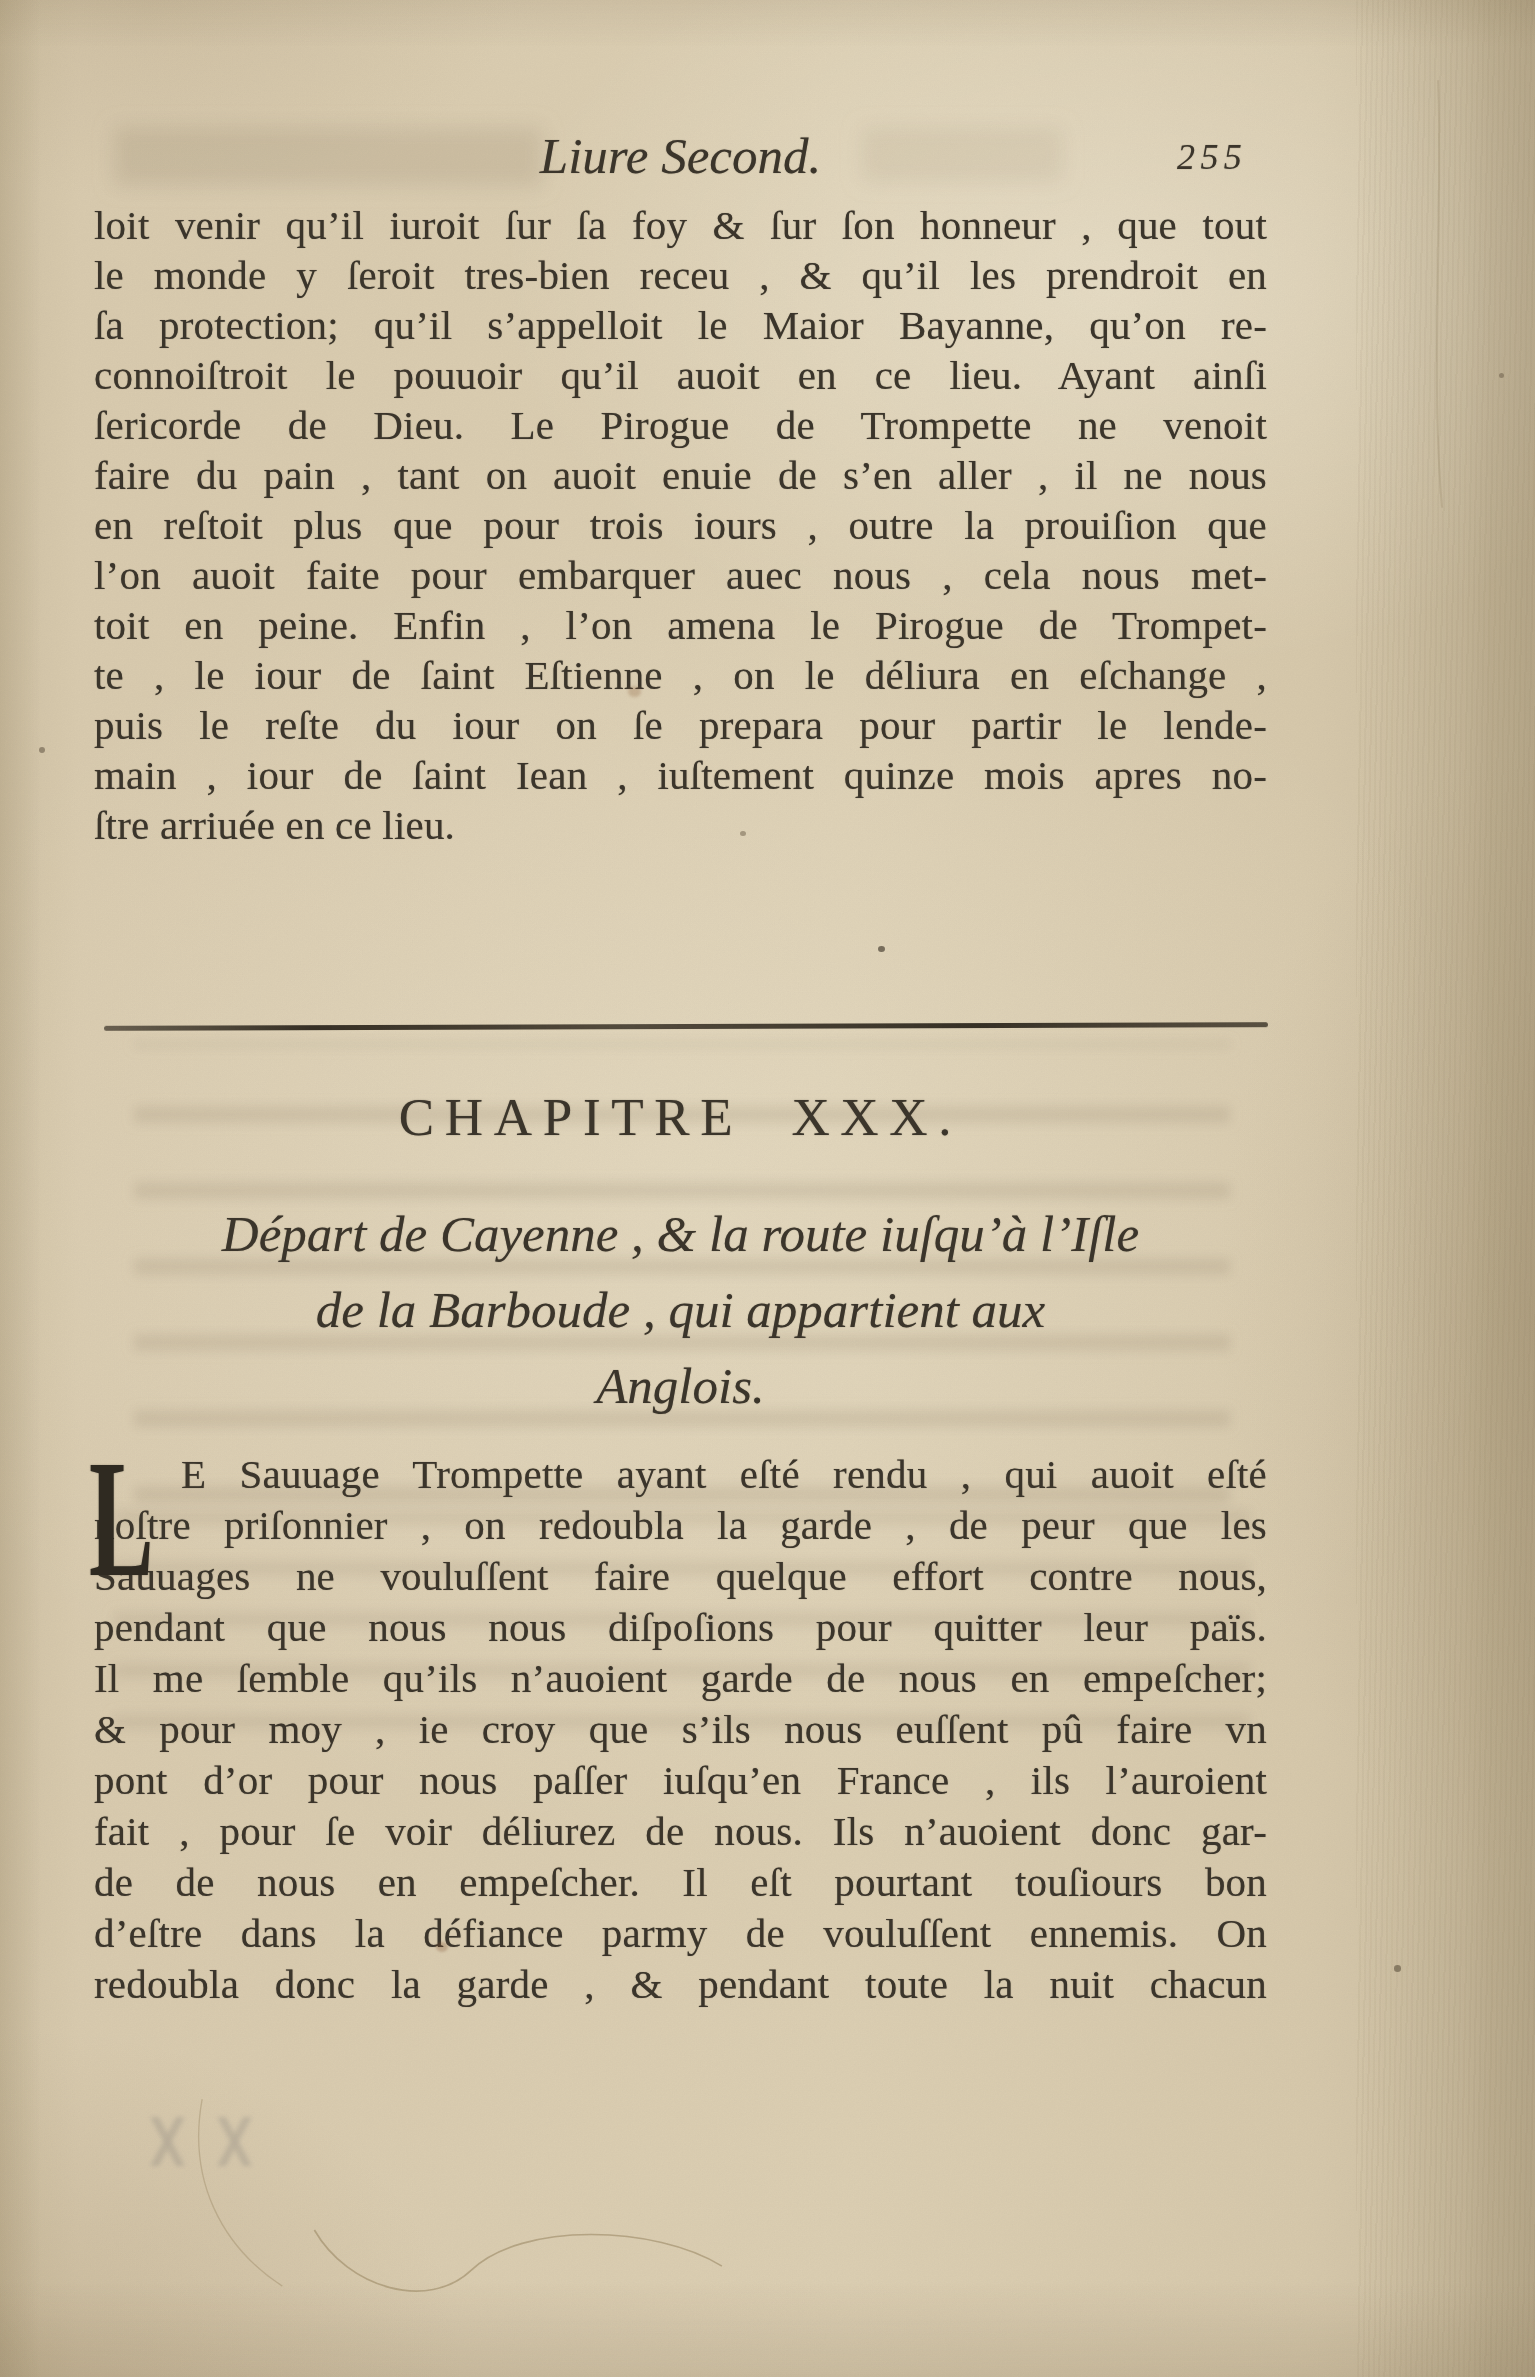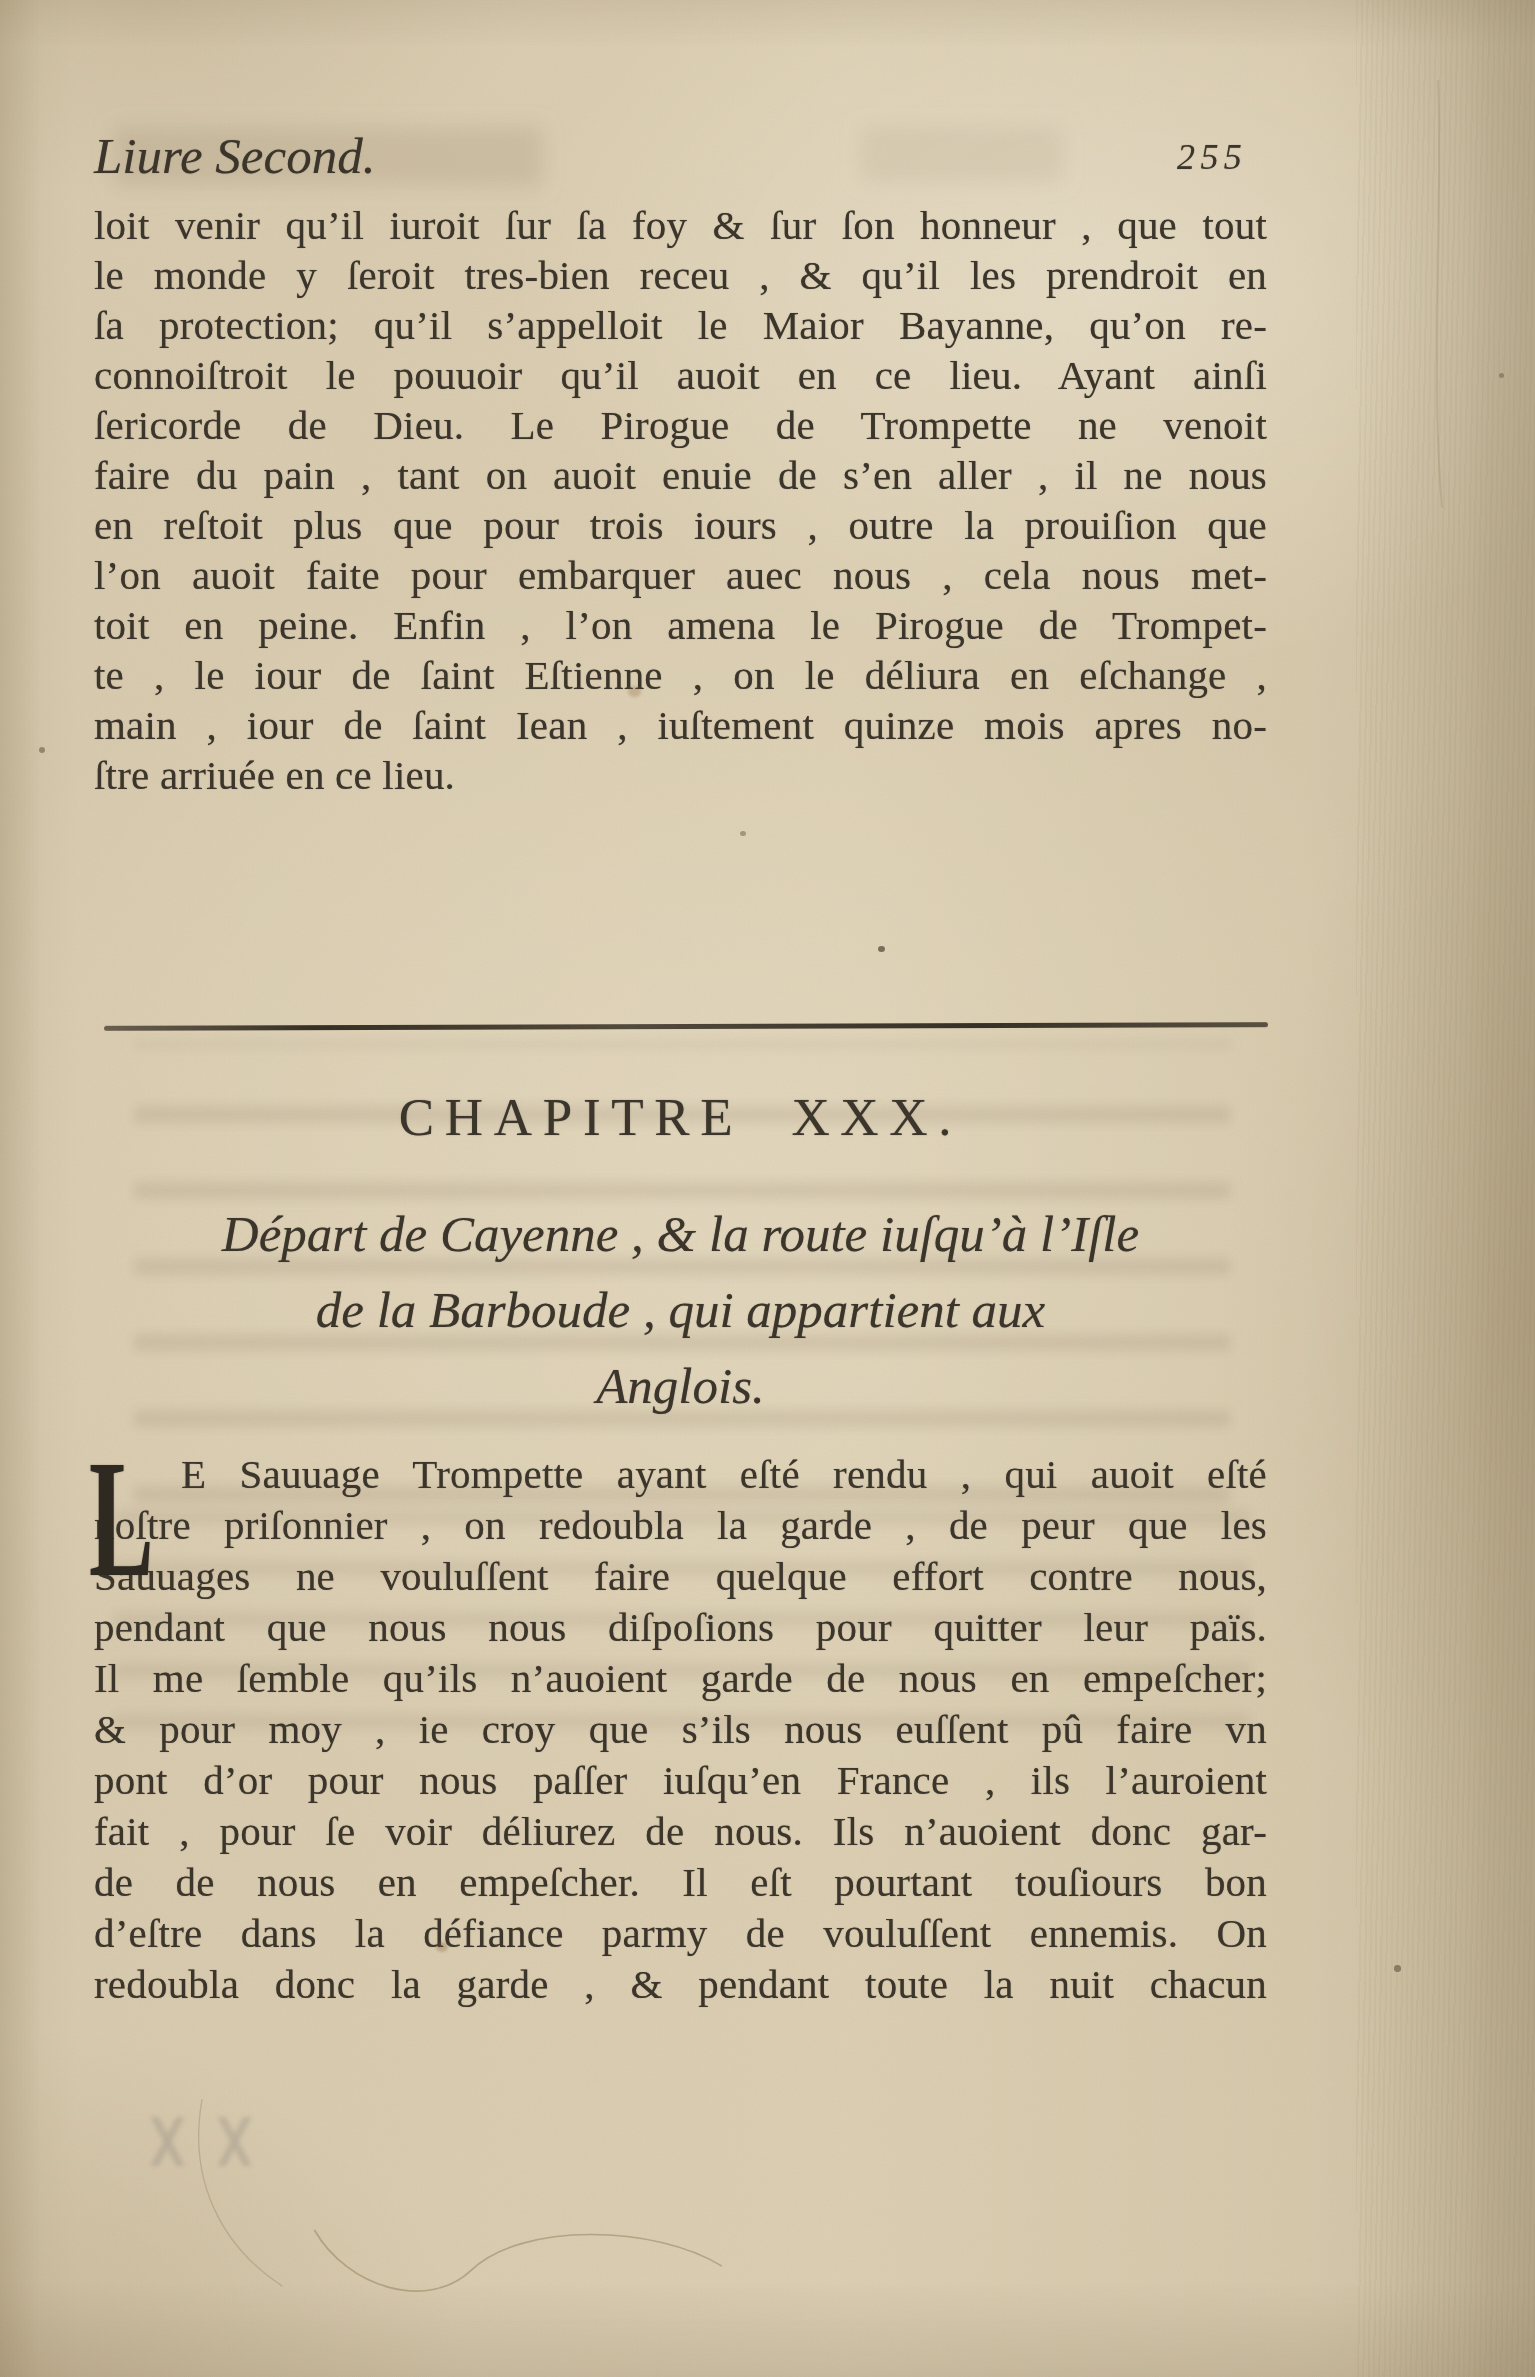--- a/index.html
+++ b/index.html
@@ -44,21 +44,21 @@
     font-size: 167px; line-height: 1.04; font-weight: bold;
     transform: scaleX(.58); transform-origin: 0 0;
     color: #2f2a21; text-shadow: 0 0 2px rgba(47,42,33,.45);
   }
 
   .running-head {
     position: absolute; left: 94px; top: 124px; width: 1173px; height: 64px;
     font-style: italic; font-size: 51px;
     text-shadow: 0 0 1.1px rgba(59,52,40,.5); filter: blur(0.2px);
   }
-  .running-title { display: block; line-height: 64px; font-style: italic; }
+  .running-title { display: block; text-align: center; line-height: 64px; font-style: italic; }
   .folio { position: absolute; right: 20px; top: 0; font-size: 36px; letter-spacing: 5.3px; line-height: 67px; }
 
   .rule {
     position: absolute; left: 104px; top: 1024px; width: 1164px; height: 4.7px;
     border-radius: 2.7px;
     background: linear-gradient(90deg, rgba(58,50,38,.7), rgba(45,39,29,.95) 18%, rgba(58,50,38,.85) 45%, rgba(45,39,29,.95) 75%, rgba(58,50,38,.8));
     transform: rotate(-0.18deg);
     filter: blur(0.4px);
   }
 
@@ -148,20 +148,21 @@
     <div class="line">loit venir qu’il iuroit ſur ſa foy &amp; ſur ſon honneur , que tout</div>
     <div class="line">le monde y ſeroit tres-bien receu , &amp; qu’il les prendroit en</div>
     <div class="line">ſa protection; qu’il s’appelloit le Maior Bayanne, qu’on re-</div>
     <div class="line">connoiſtroit le pouuoir qu’il auoit en ce lieu. Ayant ainſi</div>
     <div class="line">ſericorde de Dieu. Le Pirogue de Trompette ne venoit</div>
     <div class="line">faire du pain , tant on auoit enuie de s’en aller , il ne nous</div>
     <div class="line">en reſtoit plus que pour trois iours , outre la prouiſion que</div>
     <div class="line">l’on auoit faite pour embarquer auec nous , cela nous met-</div>
     <div class="line">toit en peine. Enfin , l’on amena le Pirogue de Trompet-</div>
     <div class="line">te , le iour de ſaint Eſtienne , on le déliura en eſchange ,</div>
+    <div class="line">puis le reſte du iour on ſe prepara pour partir le lende-</div>
     <div class="line">main , iour de ſaint Iean , iuſtement quinze mois apres no-</div>
     <div class="line short">ſtre arriuée en ce lieu.</div>
   </section>
 
   <div class="rule"></div>
 
   <h2 class="chapter-heading">CHAPITRE XXX.</h2>
 
   <div class="subtitle">
     <div class="sline">Départ de Cayenne , &amp; la route iuſqu’à l’Iſle</div>

